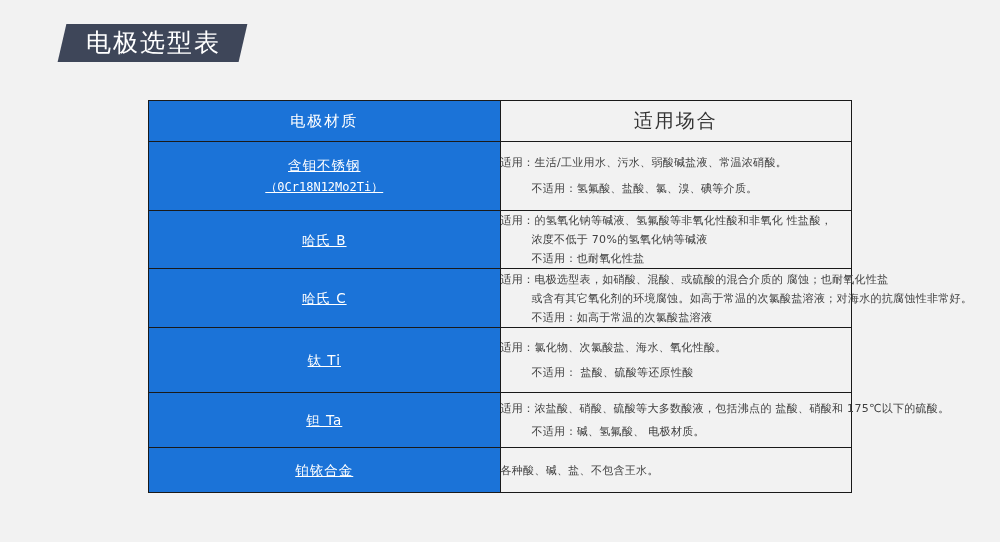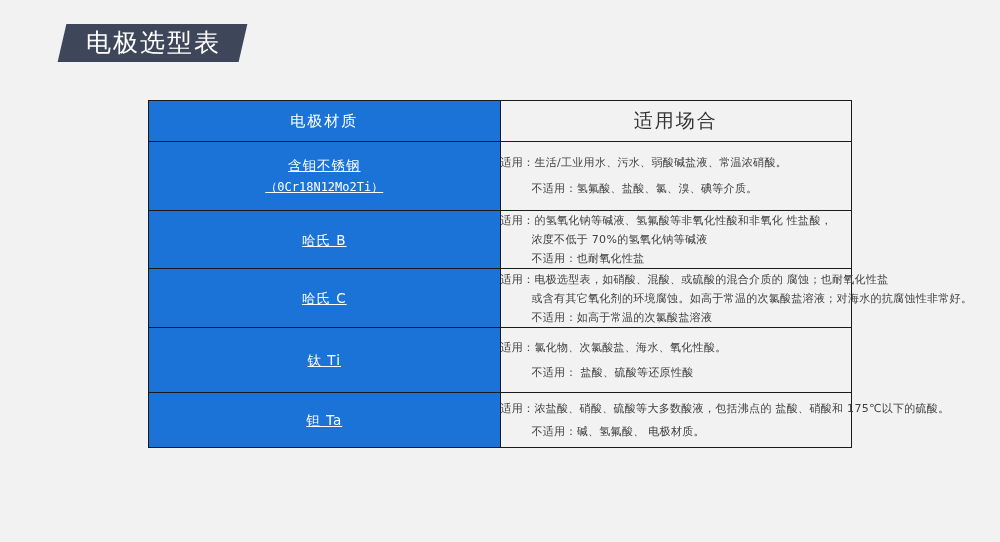--- a/index.html
+++ b/index.html
@@ -194,16 +194,24 @@
       <tr class="r5">
         <td class="mat">
           <span>钽 Ta</span>
         </td>
         <td class="use">
           <span class="line">适用：浓盐酸、硝酸、硫酸等大多数酸液，包括沸点的 盐酸、硝酸和 175℃以下的硫酸。</span>
           <span class="line">不适用：碱、氢氟酸、 电极材质。</span>
         </td>
       </tr>
 
+      <tr class="r6">
+        <td class="mat">
+          <span>铂铱合金</span>
+        </td>
+        <td class="use">
+          <span class="line">各种酸、碱、盐、不包含王水。</span>
+        </td>
+      </tr>
 
     </tbody>
   </table>
 </div>
 
 </body></html>

